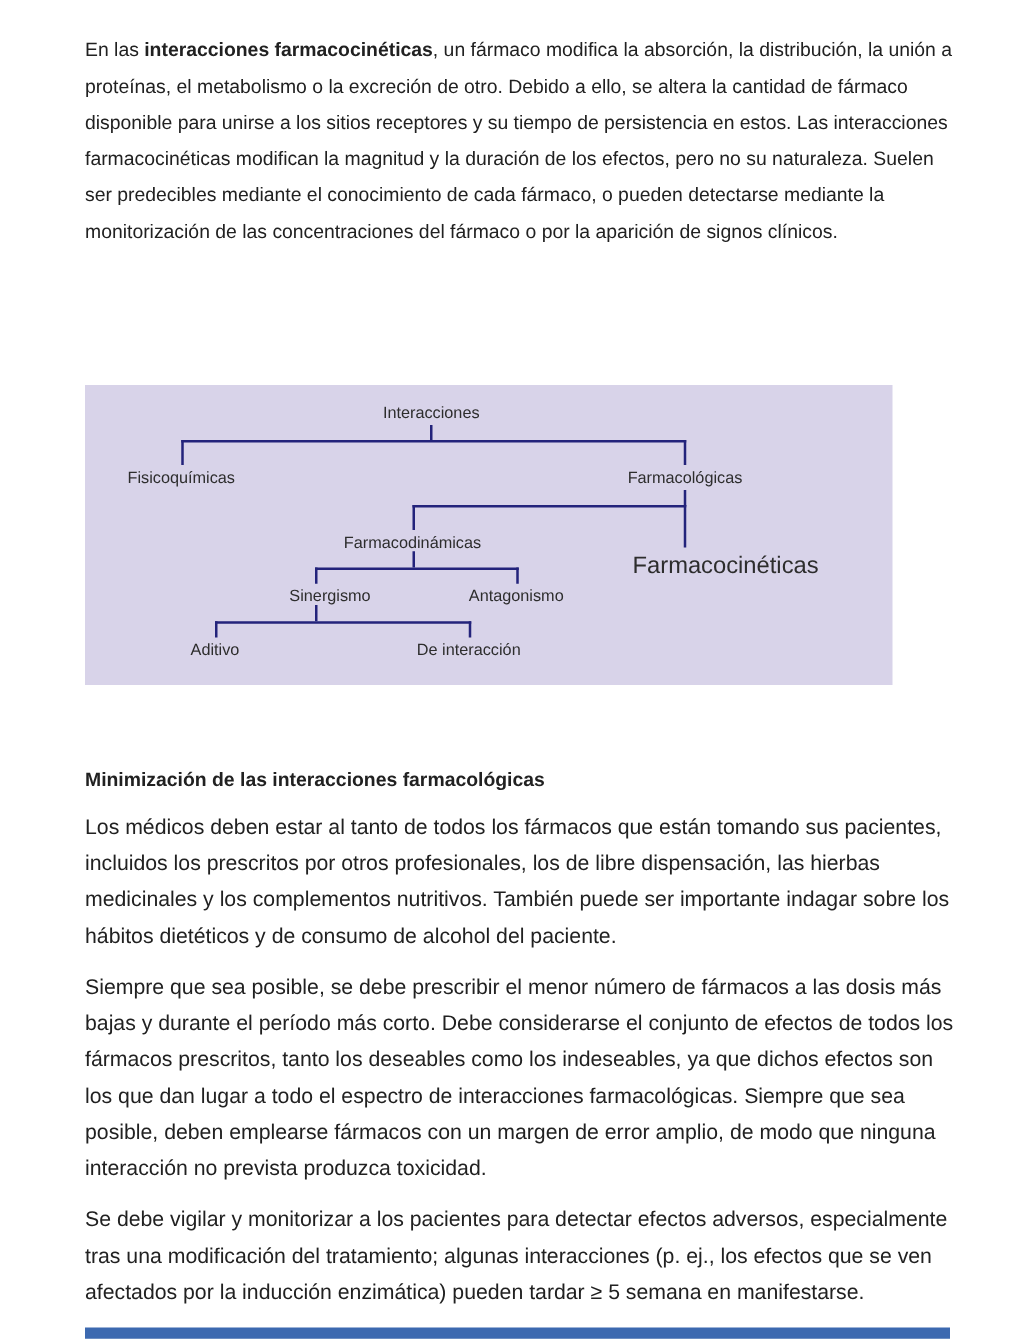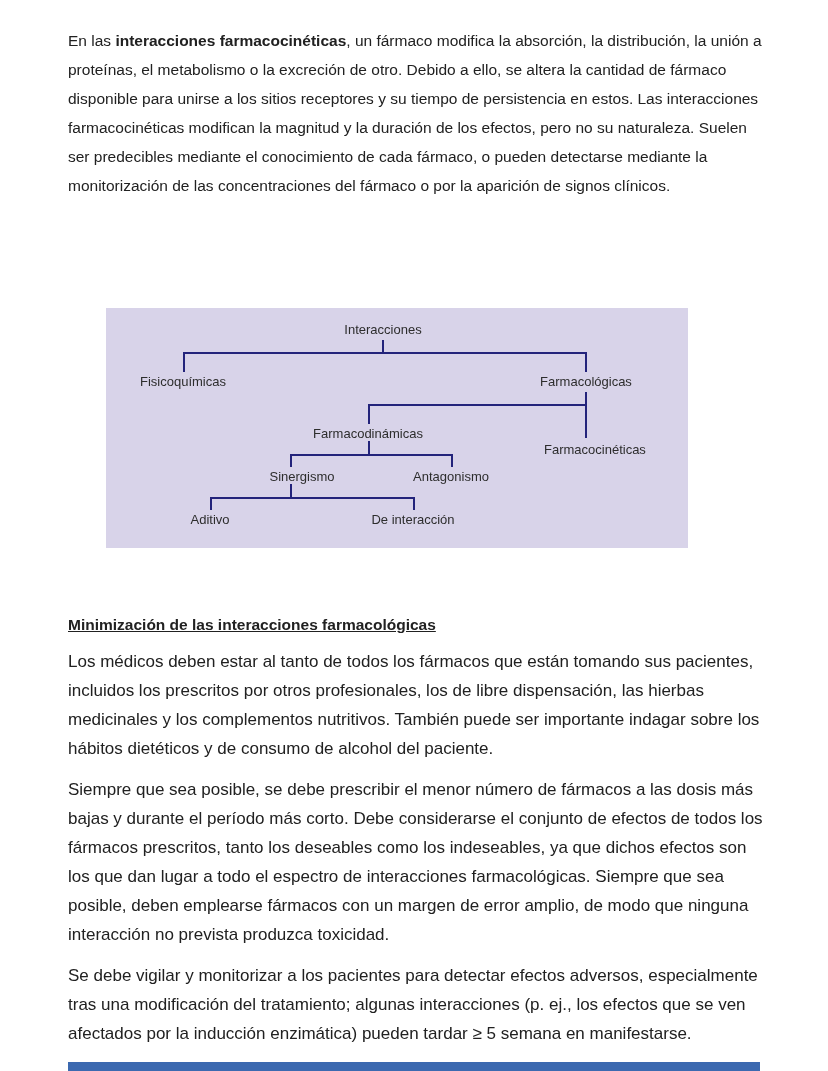--- a/index.html
+++ b/index.html
@@ -10,48 +10,47 @@
     background: var(--page-bg, #ffffff);
     font-family: "Liberation Sans", sans-serif;
     color: var(--text, #212121);
   }
   .text-block p { font-size: 15.5px; line-height: 29px; }
   .top-block { position: absolute; left: 68px; top: 26px; width: 700px; }
 
   
   .diagram {
     position: absolute; left: 68px; top: 308px;
-    width: 582px; height: 240px;
+    width: 646px; height: 240px;
     background: var(--diagram-bg, #d8d3e9);
-    margin-left: 38px;
   }
   .diagram .lbl {
     position: absolute; transform: translateX(-50%);
     font-size: 13px; color: var(--diagram-text, #2d2d2d);
     white-space: nowrap;
   }
   .diagram .hline, .diagram .vline {
     position: absolute; background: var(--diagram-line, #23237b);
   }
   .diagram .hline { height: 2px; }
   .diagram .vline { width: 2px; }
   .kinetics {
     position: absolute; left: 438px; top: 134px;
-    font-size: 13px; color: var(--diagram-text, #2d2d2d);
+    font-size: 19px; color: var(--diagram-text, #2d2d2d);
     white-space: nowrap;
   }
   .kinetics ul { list-style: none; margin-top: 3px; }
   .kinetics li { line-height: 17px; padding-left: 2px; }
   .kinetics li::before { content: "•"; margin-right: 7px; }
 
   
   .section { position: absolute; left: 68px; top: 610px; width: 700px; }
   .section h2 {
     font-size: 15.5px; line-height: 29px; font-weight: bold;
-    text-decoration: underline; margin-bottom: 8px;
+    margin-bottom: 8px;
   }
   .section p { font-size: 17px; line-height: 29px; margin-bottom: 12px; }
 
   .footer-bar {
     position: absolute; left: 68px; top: 1062px;
     width: 692px; height: 9px;
     background: var(--footer-bar, #3c69b0);
   }
 </style>
 </head>

